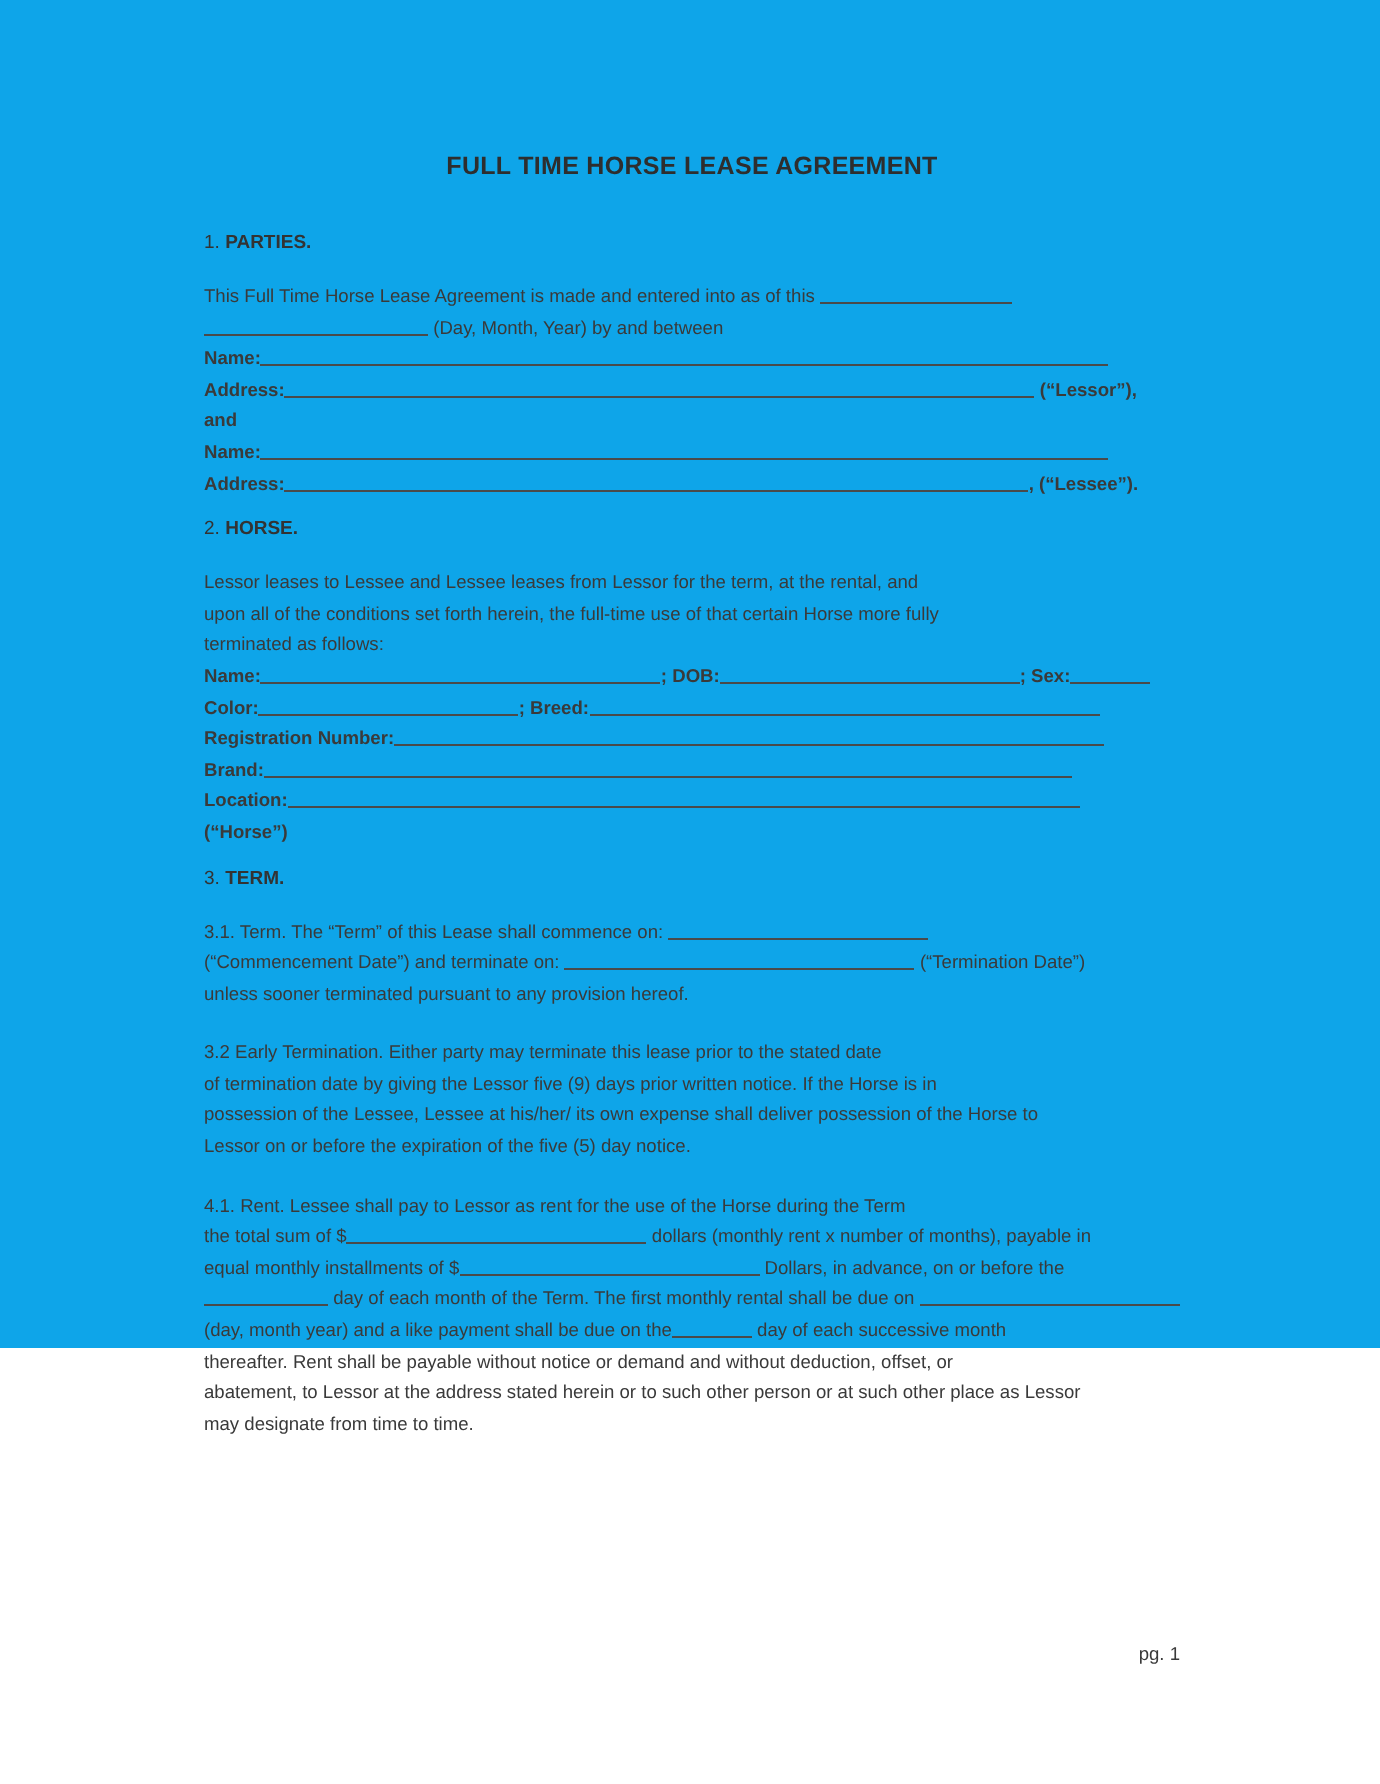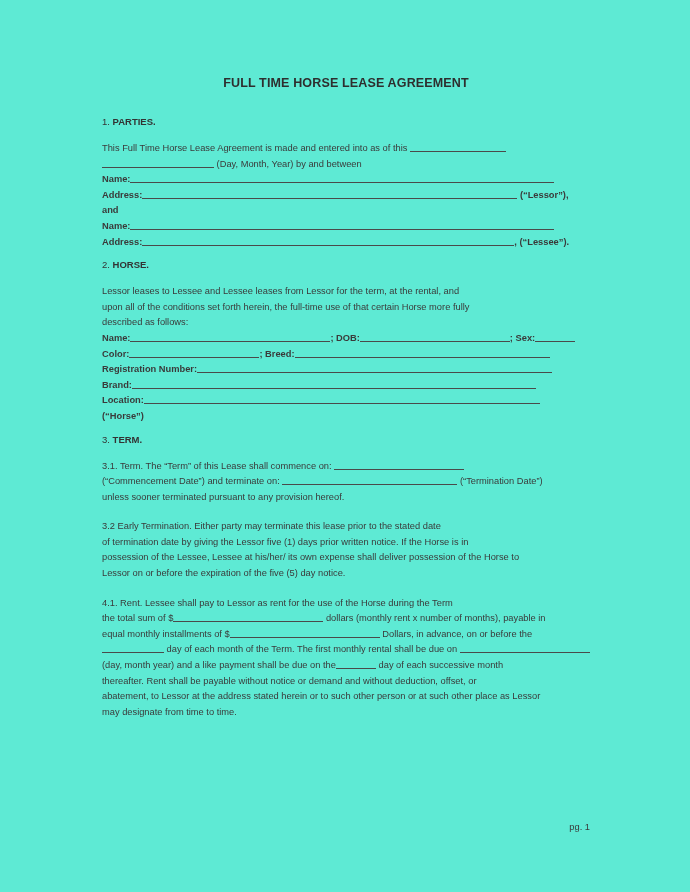--- a/index.html
+++ b/index.html
@@ -10,22 +10,22 @@
   body {
     width: 690px;
     height: 892px;
     font-family: "Liberation Sans", sans-serif;
     color: #3a3a3a;
     -webkit-font-smoothing: antialiased;
   }
   .page {
     position: relative;
     width: 690px;
-    height: 892px;
-    background: #5eead4;
+    height: 674px;
+    background: #0ea5e9;
     box-sizing: border-box;
     padding: 0;
   }
   .content {
     position: absolute;
     left: 102px;
     top: 76px;
     width: 488px;
   }
   .doc-title {
@@ -140,21 +140,21 @@
     <div class="spacer-sm"></div>
 
     <div class="section-head">
       <span class="num">2.</span>
       <span class="nm">HORSE.</span>
     </div>
 
     <div class="para tight">
       <span>Lessor leases to Lessee and Lessee leases from Lessor for the term, at the rental, and</span><br>
       <span>upon all of the conditions set forth herein, the full-time use of that certain Horse more fully</span><br>
-      <span>described as follows:</span>
+      <span>terminated as follows:</span>
     </div>
 
     <div class="line-row">
       <span>Name:</span><span class="fill w-hname"></span><span>; DOB:</span><span class="fill w-dob"></span><span>; Sex:</span><span class="fill w-xs"></span>
     </div>
     <div class="line-row">
       <span>Color:</span><span class="fill w-color"></span><span>; Breed:</span><span class="fill w-breed"></span>
     </div>
     <div class="line-row">
       <span>Registration Number:</span><span class="fill w-reg"></span>
@@ -180,21 +180,21 @@
       <span>3.1. Term. The “Term” of this Lease shall commence on:</span>
       <span class="fill w-l"></span><br>
       <span>(“Commencement Date”) and terminate on:</span>
       <span class="fill w-2xl"></span>
       <span>(“Termination Date”)</span><br>
       <span>unless sooner terminated pursuant to any provision hereof.</span>
     </div>
 
     <div class="para">
       <span>3.2 Early Termination. Either party may terminate this lease prior to the stated date</span><br>
-      <span>of termination date by giving the Lessor five (1) days prior written notice. If the Horse is in</span><br>
+      <span>of termination date by giving the Lessor five (9) days prior written notice. If the Horse is in</span><br>
       <span>possession of the Lessee, Lessee at his/her/ its own expense shall deliver possession of the Horse to</span><br>
       <span>Lessor on or before the expiration of the five (5) day notice.</span>
     </div>
 
 
 
     <div class="para">
       <span>4.1. Rent. Lessee shall pay to Lessor as rent for the use of the Horse during the Term</span><br>
       <span>the total sum of $</span><span class="fill w-xl"></span>
       <span>dollars (monthly rent x number of months), payable in</span><br>

